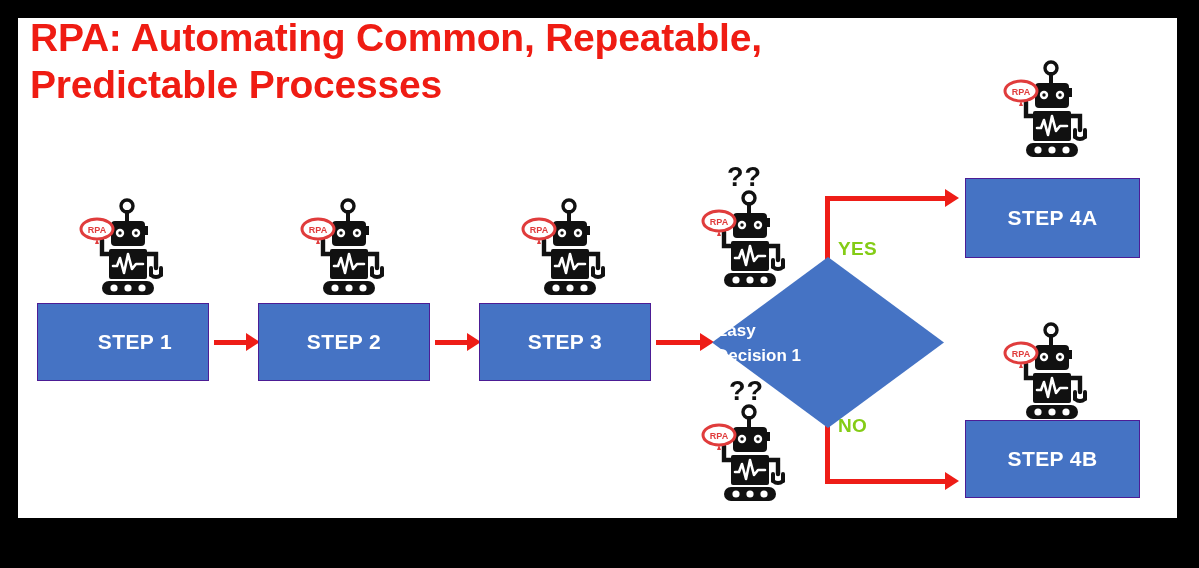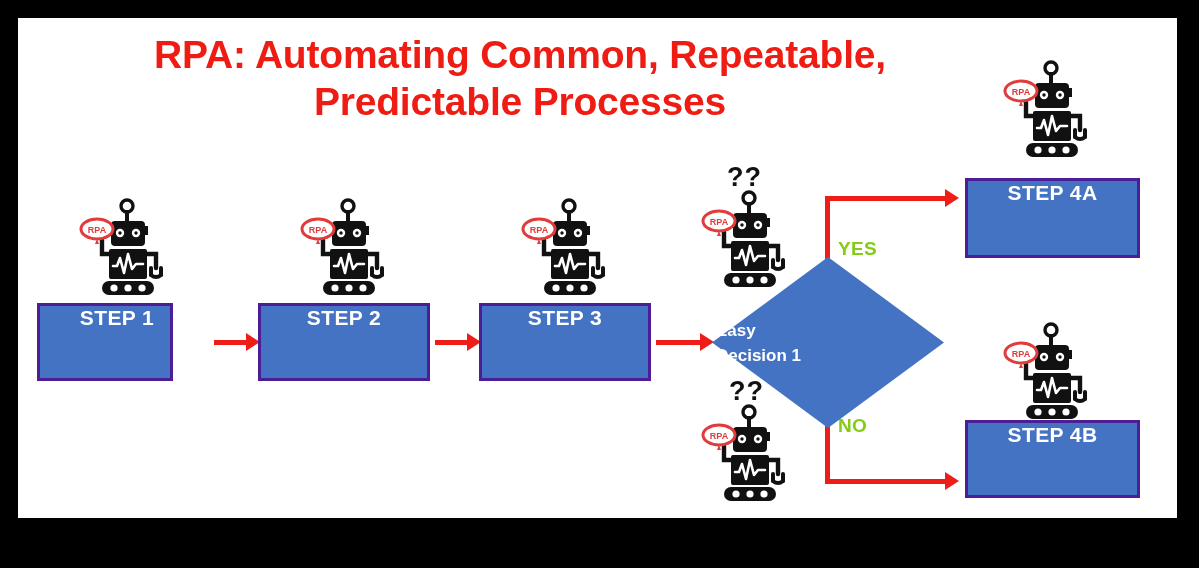--- a/index.html
+++ b/index.html
@@ -17,45 +17,44 @@
     left:18px;top:18px;
     width:1159px;height:500px;
     background:#ffffff;
   }
 
   
   #title{
     position:absolute;
     left:30px;top:14px;
     width:980px;
-    text-align:center;
     color:#ef1c13;
     font-weight:bold;
     font-size:39px;
     line-height:47px;
     letter-spacing:-0.2px;
     font-family:"Liberation Sans",sans-serif;
-    margin-top:17px;
   }
   #title .l2{display:block;}
 
   
   .pbox{
     position:absolute;
     background:#4573c4;
-    border:3px solid #4c1d95;
+    border:1px solid #4c1d95;
     color:#ffffff;
     font-weight:bold;
     font-size:21px;
     display:flex;
+    align-items:center;
     justify-content:center;
     letter-spacing:0.4px;
     box-sizing:border-box;
   }
-  #box-step1{left:37px;  top:303px; width:136px; height:78px;padding-left:24px;}
+  #box-step1{left:37px;  top:303px; width:172px; height:78px;padding-left:24px;}
   #box-step2{left:258px; top:303px; width:172px; height:78px;}
   #box-step3{left:479px; top:303px; width:172px; height:78px;}
   #box-step4a{left:965px;top:178px; width:175px; height:80px;}
   #box-step4b{left:965px;top:420px; width:175px; height:78px;}
 
   
   #diamond{
     position:absolute;
     left:712px;top:257px;
     width:232px;height:171px;

